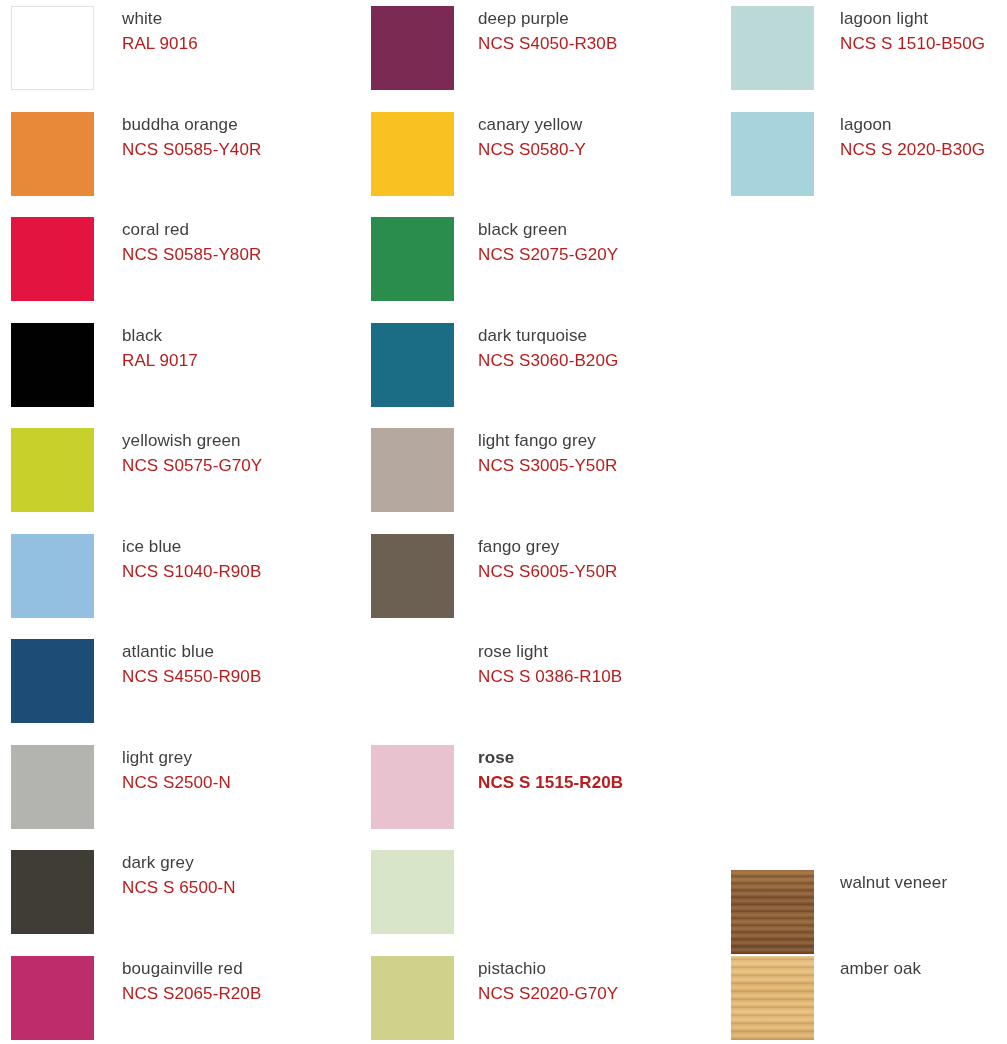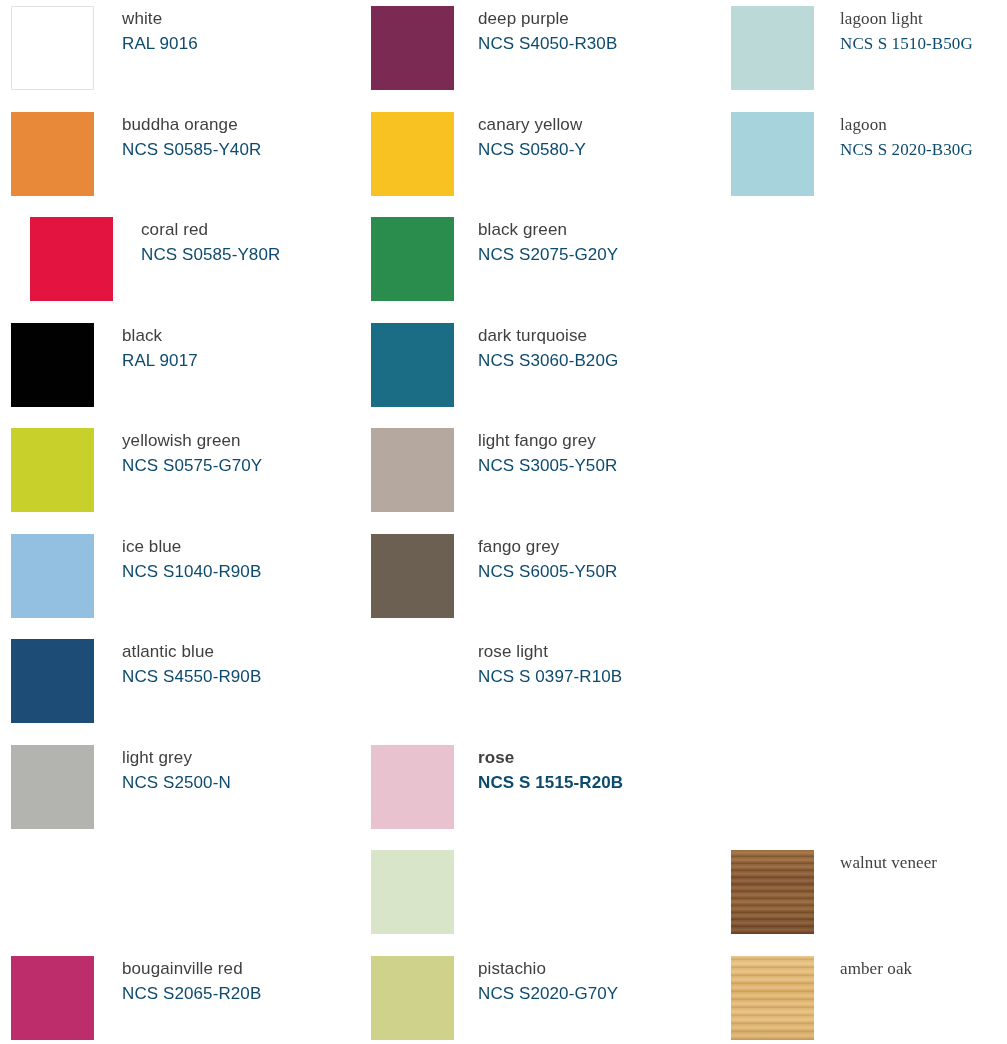--- a/index.html
+++ b/index.html
@@ -19,21 +19,21 @@
     height: 1044px;
     background: #ffffff;
   }
   .palette-column {
     position: absolute;
     top: 0;
     height: 1044px;
   }
   #column-1 { left: 0px;   width: 360px; }
   #column-2 { left: 360px; width: 355px; }
-  #column-3 { left: 715px; width: 292px; font-family: Liberation Serif, serif; }
+  #column-3 { left: 715px; width: 292px; }
 
   .swatch-row {
     position: absolute;
     left: 0;
     width: 100%;
     height: 105px;
   }
   .swatch-chip {
     position: absolute;
     left: 11px;
@@ -59,21 +59,21 @@
   #column-3 .swatch-text { left: 125px; }
 
   .swatch-name,
   .swatch-code {
     display: block;
     font-size: 17px;
     color: #3f3f3f;
     white-space: nowrap;
     letter-spacing: 0.1px;
   }
-  .swatch-code { color: #0c4a6e; }
+  .swatch-code { color: #b91c1c; }
 </style>
 </head>
 <body>
 
 <div id="palette-board">
 
   <div class="palette-column" id="column-1">
       <div class="swatch-row" style="top: 0px;">
         <div class="swatch-chip bordered" style="background: rgb(255, 255, 255);"></div>
         <div class="swatch-text">
@@ -81,21 +81,21 @@
           <span class="swatch-code">RAL 9016</span>
         </div>
       </div>
       <div class="swatch-row" style="top: 105.5px;">
         <div class="swatch-chip" style="background: rgb(232, 137, 58);"></div>
         <div class="swatch-text">
           <span class="swatch-name">buddha orange</span>
           <span class="swatch-code">NCS S0585-Y40R</span>
         </div>
       </div>
-      <div class="swatch-row" style="top: 211px; margin-left: 19px;">
+      <div class="swatch-row" style="top: 211px;">
         <div class="swatch-chip" style="background: rgb(227, 21, 64);"></div>
         <div class="swatch-text">
           <span class="swatch-name">coral red</span>
           <span class="swatch-code">NCS S0585-Y80R</span>
         </div>
       </div>
       <div class="swatch-row" style="top: 316.5px;">
         <div class="swatch-chip" style="background: rgb(1, 1, 1);"></div>
         <div class="swatch-text">
           <span class="swatch-name">black</span>
@@ -121,20 +121,27 @@
         <div class="swatch-text">
           <span class="swatch-name">atlantic blue</span>
           <span class="swatch-code">NCS S4550-R90B</span>
         </div>
       </div>
       <div class="swatch-row" style="top: 738.5px; padding-left: 24px;">
         <div class="swatch-chip" style="background: rgb(179, 179, 176);"></div>
         <div class="swatch-text">
           <span class="swatch-name">light grey</span>
           <span class="swatch-code">NCS S2500-N</span>
+        </div>
+      </div>
+      <div class="swatch-row" style="top: 844px;">
+        <div class="swatch-chip" style="background: rgb(64, 61, 55);"></div>
+        <div class="swatch-text">
+          <span class="swatch-name">dark grey</span>
+          <span class="swatch-code">NCS S 6500-N</span>
         </div>
       </div>
       <div class="swatch-row" style="top: 949.5px;">
         <div class="swatch-chip" style="background: rgb(190, 45, 107);"></div>
         <div class="swatch-text">
           <span class="swatch-name">bougainville red</span>
           <span class="swatch-code">NCS S2065-R20B</span>
         </div>
       </div>
     </div>
@@ -177,21 +184,21 @@
       <div class="swatch-row" style="top: 527.5px;">
         <div class="swatch-chip" style="background: rgb(107, 96, 81);"></div>
         <div class="swatch-text">
           <span class="swatch-name">fango grey</span>
           <span class="swatch-code">NCS S6005-Y50R</span>
         </div>
       </div>
       <div class="swatch-row" style="top: 633px;">
         <div class="swatch-text">
           <span class="swatch-name">rose light</span>
-          <span class="swatch-code">NCS S 0397-R10B</span>
+          <span class="swatch-code">NCS S 0386-R10B</span>
         </div>
       </div>
       <div class="swatch-row" style="top: 738.5px; font-weight: bold;">
         <div class="swatch-chip" style="background: rgb(232, 194, 206);"></div>
         <div class="swatch-text">
           <span class="swatch-name">rose</span>
           <span class="swatch-code">NCS S 1515-R20B</span>
         </div>
       </div>
       <div class="swatch-row" style="top: 844px;">
@@ -213,21 +220,21 @@
           <span class="swatch-code">NCS S 1510-B50G</span>
         </div>
       </div>
       <div class="swatch-row" style="top: 105.5px;">
         <div class="swatch-chip" style="background: rgb(167, 211, 220);"></div>
         <div class="swatch-text">
           <span class="swatch-name">lagoon</span>
           <span class="swatch-code">NCS S 2020-B30G</span>
         </div>
       </div>
-      <div class="swatch-row" style="top: 844px;">
+      <div class="swatch-row" style="top: 864px;">
         <div class="swatch-chip" style="background: repeating-linear-gradient(0deg, rgba(60, 35, 15, 0.28) 0px, rgba(60, 35, 15, 0) 2px, rgba(255, 225, 185, 0.16) 4px, rgba(60, 35, 15, 0) 7px), linear-gradient(rgb(154, 106, 60) 0%, rgb(127, 83, 48) 38%, rgb(140, 95, 54) 62%, rgb(116, 73, 42) 100%);"></div>
         <div class="swatch-text">
           <span class="swatch-name">walnut veneer</span>
         </div>
       </div>
       <div class="swatch-row" style="top: 949.5px;">
         <div class="swatch-chip" style="background: repeating-linear-gradient(0deg, rgba(150, 105, 45, 0.24) 0px, rgba(150, 105, 45, 0) 2px, rgba(255, 244, 215, 0.3) 4px, rgba(150, 105, 45, 0) 8px), linear-gradient(rgb(227, 187, 123) 0%, rgb(217, 171, 99) 40%, rgb(224, 181, 113) 70%, rgb(210, 164, 94) 100%);"></div>
         <div class="swatch-text">
           <span class="swatch-name">amber oak</span>
         </div>

